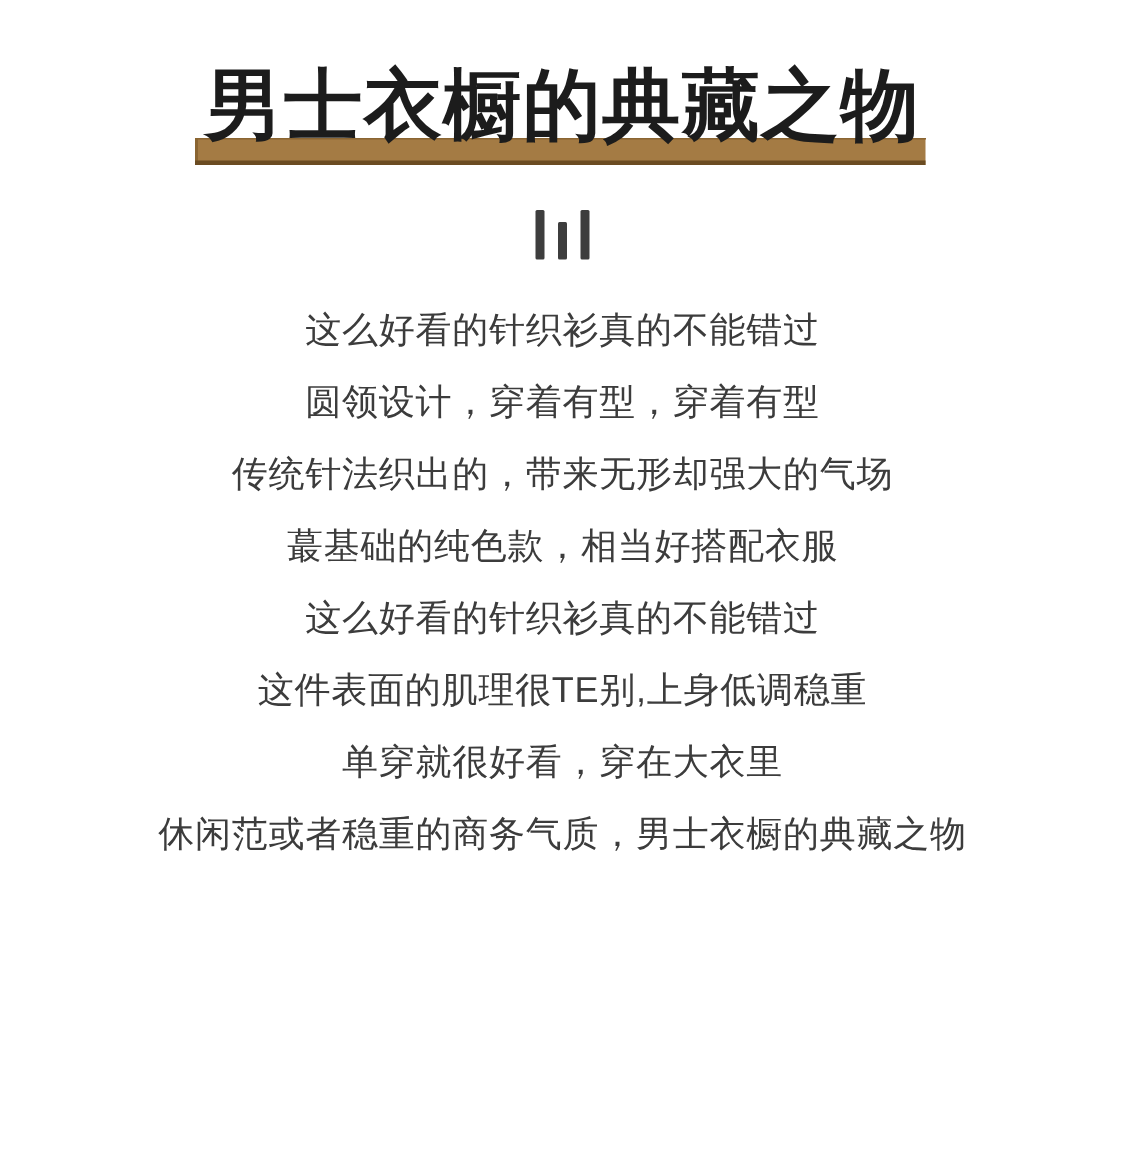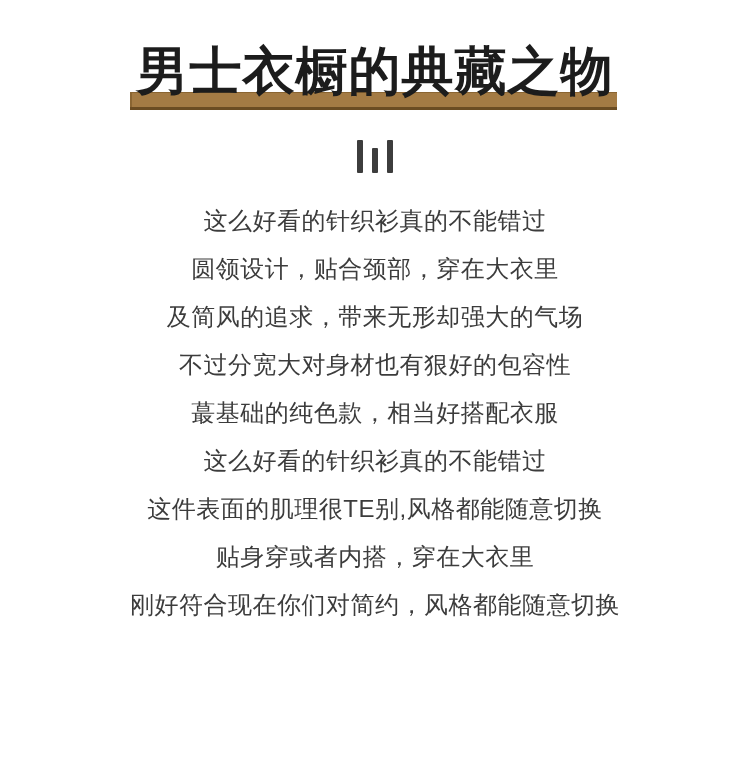--- a/index.html
+++ b/index.html
@@ -100,23 +100,22 @@
   </div>
 
   <div class="divider">
     <span class="bar bar-side"></span>
     <span class="bar bar-mid"></span>
     <span class="bar bar-side"></span>
   </div>
 
   <div class="lines">
     <p>这么好看的针织衫真的不能错过</p>
-    <p>圆领设计，贴合颈部，穿在大衣里</p>
-    <p>及简风的追求，带来无形却强大的气场</p>
-    <p>不过分宽大对身材也有狠好的包容性</p>
+    <p>圆领设计，穿着有型，穿着有型</p>
+    <p>传统针法织出的，带来无形却强大的气场</p>
     <p>蕞基础的纯色款，相当好搭配衣服</p>
     <p>这么好看的针织衫真的不能错过</p>
-    <p>这件表面的肌理很TE别,风格都能随意切换</p>
-    <p>贴身穿或者内搭，穿在大衣里</p>
-    <p>刚好符合现在你们对简约，风格都能随意切换</p>
+    <p>这件表面的肌理很TE别,上身低调稳重</p>
+    <p>单穿就很好看，穿在大衣里</p>
+    <p>休闲范或者稳重的商务气质，男士衣橱的典藏之物</p>
   </div>
 
 </div>
 
 </body></html>

